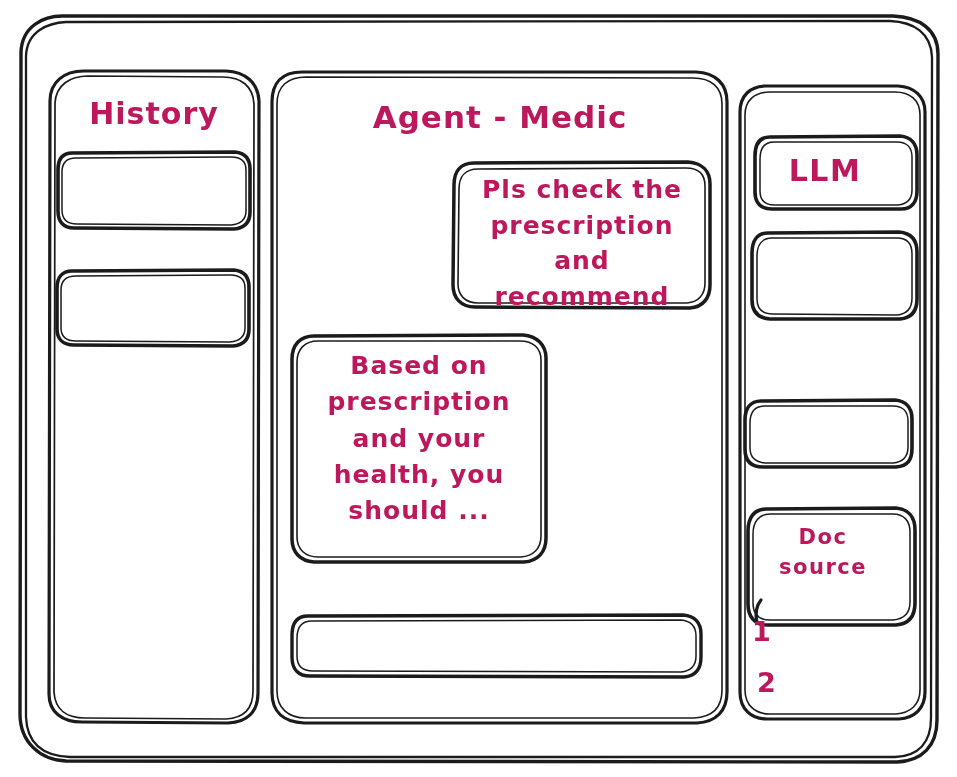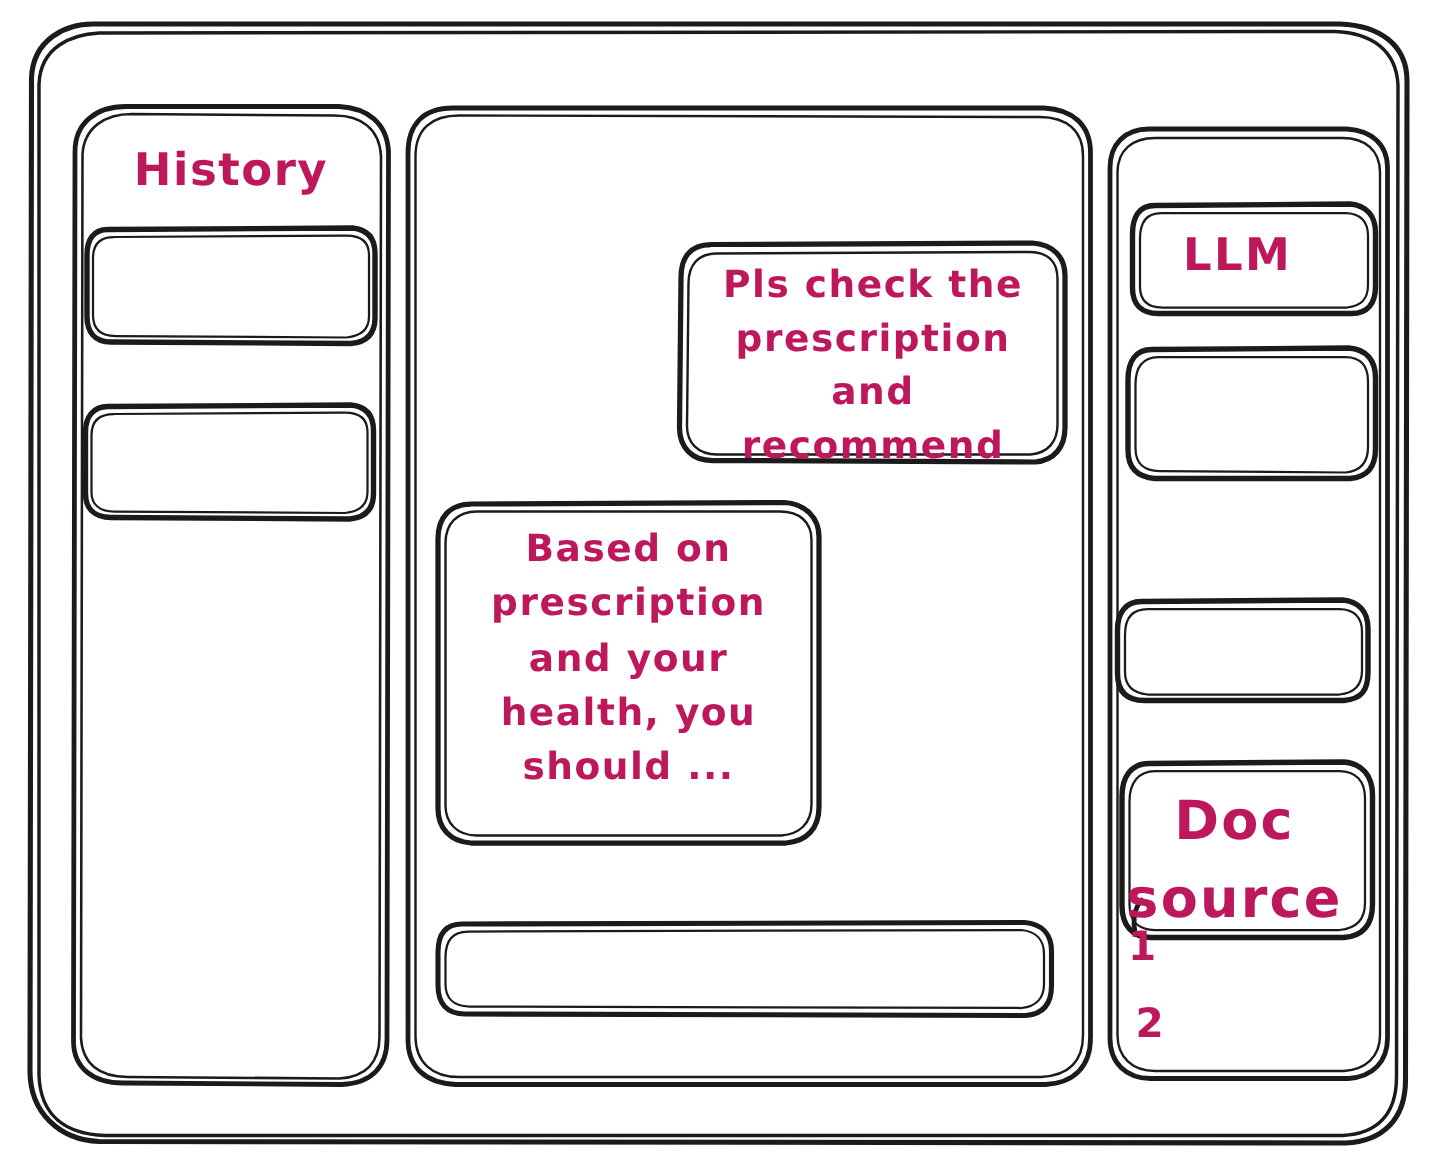--- a/index.html
+++ b/index.html
@@ -76,21 +76,21 @@
     line-height: 1.45;
   }
   .tool-label {
     font-size: 30px;
     font-weight: 700;
     letter-spacing: 1.5px;
   }
   #tool-llm-label   { left: 755px; top: 152px; width: 140px; }
   #tool-ocr-label   { left: 752px; top: 252px; width: 163px; }
   #tool-params-label{ left: 745px; top: 415px; width: 167px; font-size: 28px; }
-  #tool-doc-label   { left: 748px; top: 522px; width: 150px; font-size: 36px; line-height: 1.45; }
+  #tool-doc-label   { left: 748px; top: 522px; width: 150px; font-size: 21px; line-height: 1.45; }
   .src-num {
     font-size: 27px;
     font-weight: 700;
     text-align: left;
   }
   #src-item-1 { left: 752px; top: 615px; width: 40px; }
   #src-item-2 { left: 757px; top: 666px; width: 40px; }
 </style>
 </head>
 <body>
@@ -300,20 +300,21 @@
       <path stroke-width="3.2" d="M 761 600 C 756 606 755 614 757 623"></path>
     </g>
 
   </svg>
 
   <div class="lbl hand" id="panel-title-history">History</div>
 
   <div style="position:absolute;left:58px;top:152px;width:192px;height:77px;"></div>
   <div style="position:absolute;left:57px;top:270px;width:192px;height:76px;"></div>
 
+  <div class="lbl hand" id="panel-title-agent">Agent - Medic</div>
 
   <div class="lbl hand" id="bubble-user-text">Pls check the
 prescription
 and recommend</div>
 
   <div class="lbl hand" id="bubble-agent-text">Based on
 prescription
 and your
 health, you
 should ...</div>

